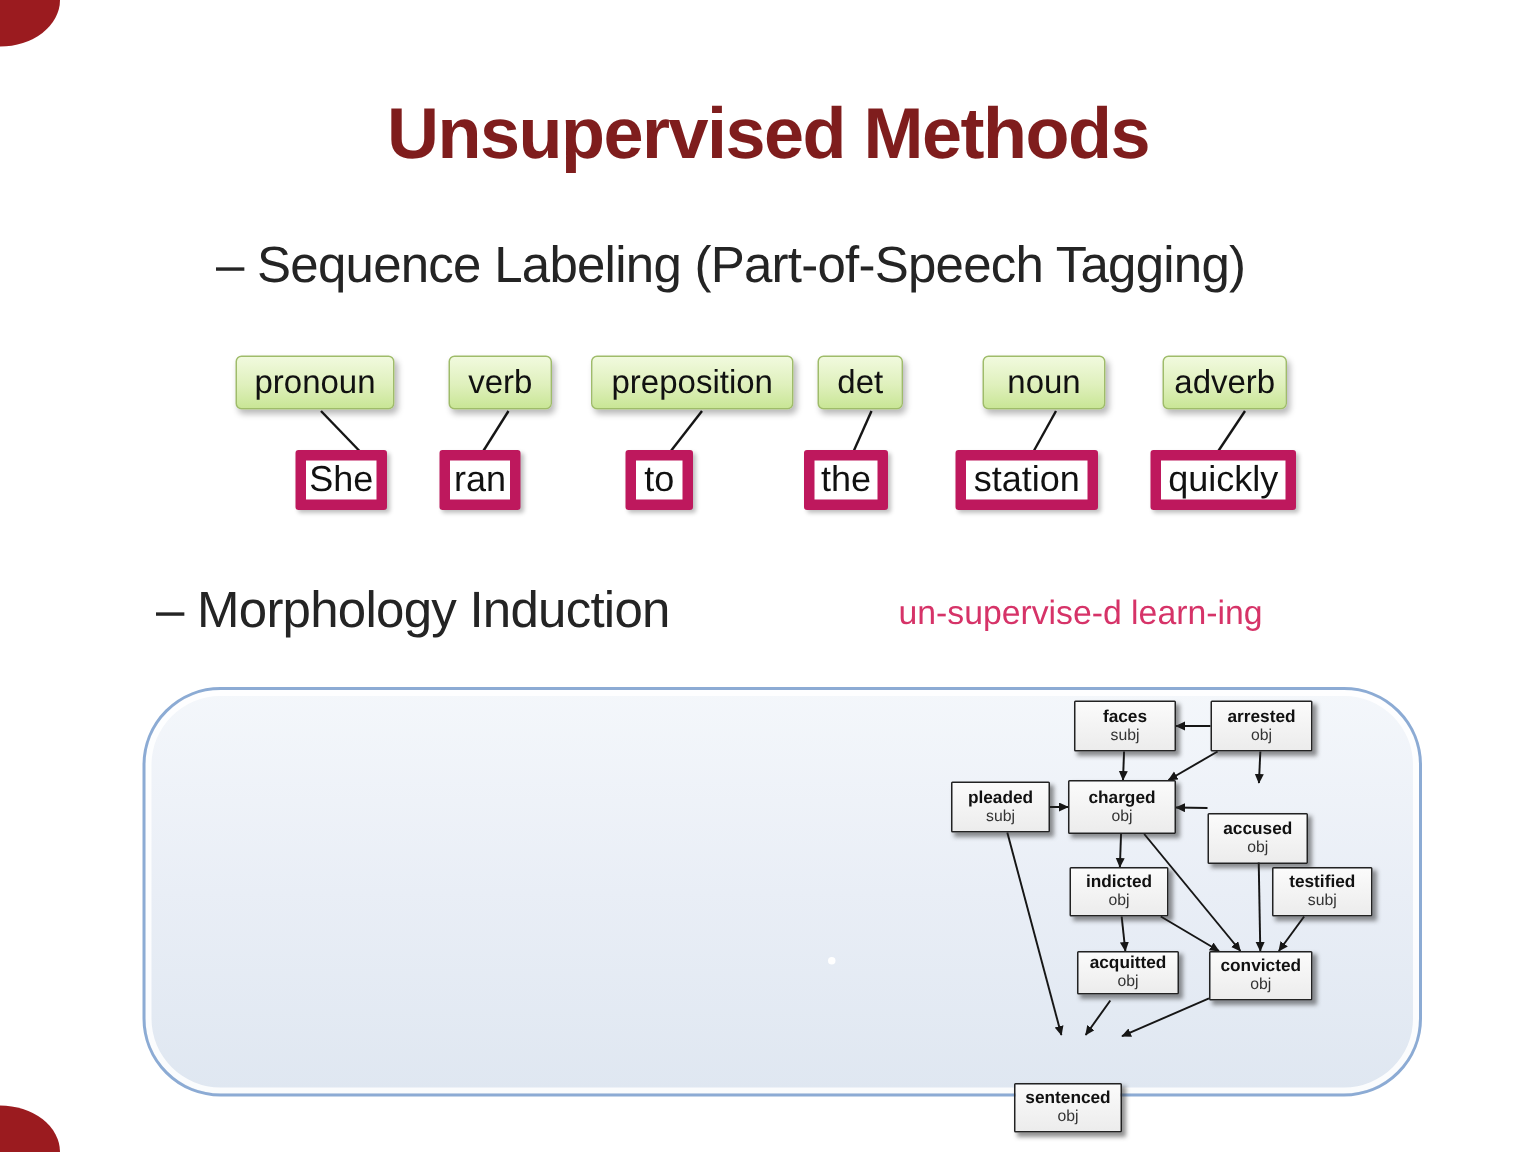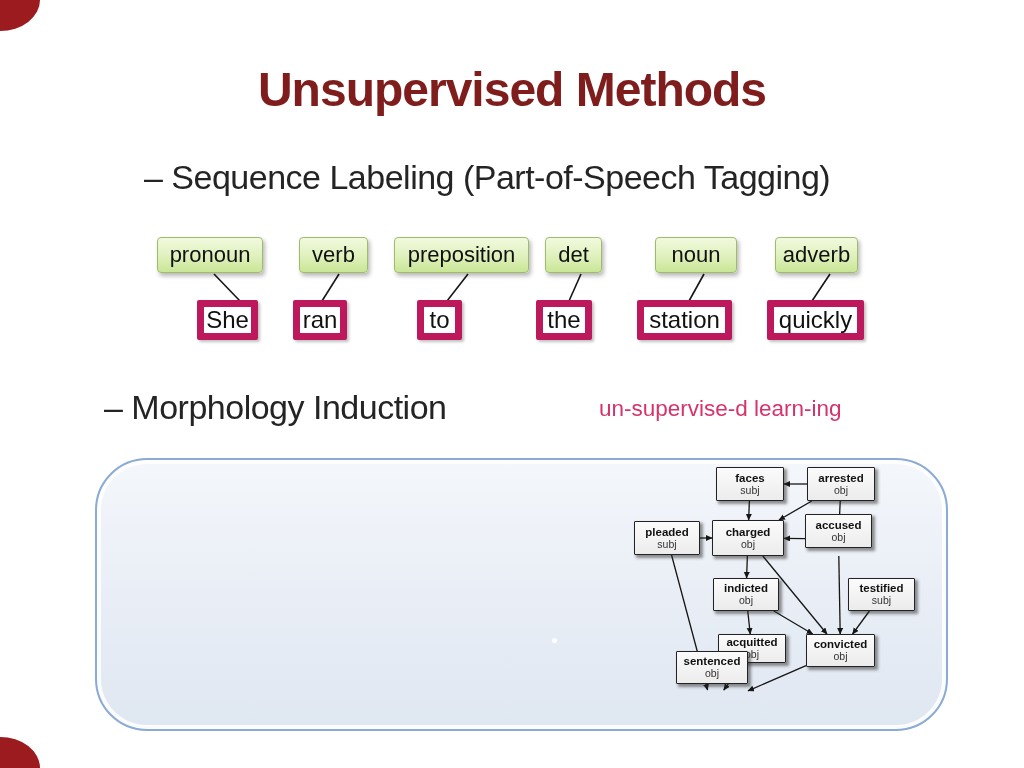--- a/index.html
+++ b/index.html
@@ -133,40 +133,40 @@
         <div class="nrole">obj</div>
       </div>
       <div class="graph-node" style="left: 634px; top: 521px; width: 66px; height: 34px;">
         <div class="nword">pleaded</div>
         <div class="nrole">subj</div>
       </div>
       <div class="graph-node" style="left: 712px; top: 520px; width: 72px; height: 36px;">
         <div class="nword">charged</div>
         <div class="nrole">obj</div>
       </div>
-      <div class="graph-node" style="left: 805px; top: 514px; width: 67px; height: 34px;">
+      <div class="graph-node" style="left: 805px; top: 542px; width: 67px; height: 34px;">
         <div class="nword">accused</div>
         <div class="nrole">obj</div>
       </div>
       <div class="graph-node" style="left: 713px; top: 578px; width: 66px; height: 33px; text-align: right;">
         <div class="nword">indicted</div>
         <div class="nrole">obj</div>
       </div>
       <div class="graph-node" style="left: 848px; top: 578px; width: 67px; height: 33px;">
         <div class="nword">testified</div>
         <div class="nrole">subj</div>
       </div>
       <div class="graph-node" style="left: 718px; top: 634px; width: 68px; height: 29px;">
         <div class="nword">acquitted</div>
         <div class="nrole">obj</div>
       </div>
       <div class="graph-node" style="left: 806px; top: 634px; width: 69px; height: 33px;">
         <div class="nword">convicted</div>
         <div class="nrole">obj</div>
       </div>
-      <div class="graph-node" style="left: 676px; top: 651px; width: 72px; height: 33px;">
+      <div class="graph-node" style="left: 676px; top: 722px; width: 72px; height: 33px;">
         <div class="nword">sentenced</div>
         <div class="nrole">obj</div>
       </div>
     </div>
 
   <div id="white-dot"></div>
 </div>
 
 </body></html>

